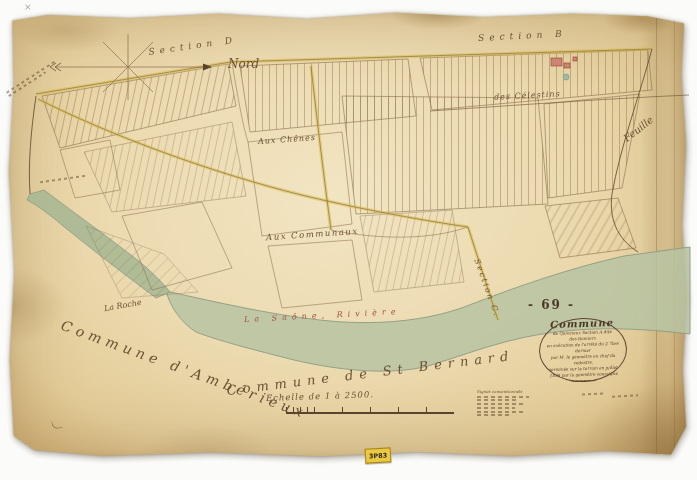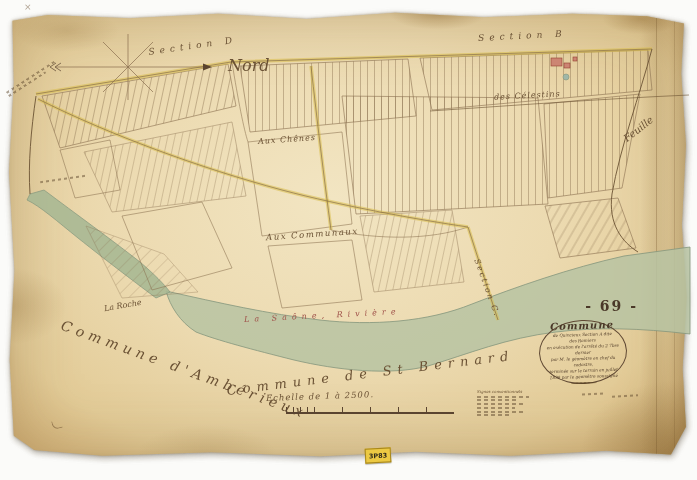--- a/index.html
+++ b/index.html
@@ -26,21 +26,21 @@
     position:absolute;right:0;top:0;bottom:0;width:48px;
     background:
       linear-gradient(90deg, rgba(110,80,40,0) 0 16px, rgba(110,80,40,.3) 16px 17px, rgba(110,80,40,0) 17px 34px, rgba(110,80,40,.22) 34px 35px, rgba(110,80,40,0) 35px),
       linear-gradient(90deg, rgba(120,88,40,0) 0, rgba(120,88,40,.12) 35%, rgba(120,88,40,.05) 60%, rgba(120,88,40,.22) 100%);
   }
   svg.map{position:absolute;left:0;top:0;width:697px;height:480px;}
   .lbl{position:absolute;font-style:italic;color:#6a5134;white-space:nowrap;line-height:1;}
   .script{font-family:"DejaVu Serif",serif;font-style:italic;}
   .squig{position:absolute;background:repeating-linear-gradient(90deg, rgba(95,72,45,.5) 0 3px, rgba(95,72,45,0) 3px 6px);height:2px;}
   .cartouche{position:absolute;left:528px;top:298px;width:110px;color:#4a3828;}
-  .cart-num{text-align:right;font-size:14px;letter-spacing:2px;font-weight:bold;}
+  .cart-num{text-align:left;font-size:12px;letter-spacing:2px;font-weight:bold;}
   .oval{margin:6px auto 0;width:88px;height:64px;border:1px solid #5f4833;border-radius:50%;transform:rotate(-2deg);
         display:flex;flex-direction:column;align-items:center;justify-content:center;padding:3px 4px;box-sizing:border-box;}
   .cart-title{font-size:10px;font-weight:bold;font-style:italic;letter-spacing:1px;margin-bottom:1px;}
   .cart-line{font-size:4.2px;font-style:italic;color:#55402c;line-height:1.45;text-align:center;}
   .stamp{width:24px;height:8px;border:1px solid rgba(90,65,35,.55);border-radius:50%;margin-top:2px;
          background:repeating-linear-gradient(90deg, rgba(95,72,45,.4) 0 2px, transparent 2px 4px) center/16px 2px no-repeat;}
   .scalebar{position:absolute;left:286px;top:407px;width:168px;height:5px;
             border-bottom:2px solid #5a4430;
             background:repeating-linear-gradient(90deg,#5a4430 0 1px, transparent 1px 28px);}
   .scalebar .fine{position:absolute;left:0;top:0;height:5px;width:28px;
@@ -144,21 +144,21 @@
   </g>
 
   <g stroke="#93402f" stroke-width="0.6">
     <rect x="551" y="58" width="11" height="8" fill="#cc8573"></rect>
     <rect x="564" y="63" width="6" height="5" fill="#cc8573"></rect>
     <rect x="573" y="57" width="4" height="4" fill="#cc8573"></rect>
     <circle cx="566" cy="77" r="3" fill="#9fb7a8" stroke="#84967c"></circle>
   </g>
 </svg>
 
-<div class="lbl script" style="left:228px;top:58px;font-size:16px;">Nord</div>
+<div class="lbl script" style="left:228px;top:58px;font-size:12px;">Nord</div>
 
 <div class="lbl script" style="left:148px;top:48px;font-size:9px;letter-spacing:5px;transform:rotate(-8deg);transform-origin:left top;">Section   D</div>
 
 <div class="lbl script" style="left:478px;top:34px;font-size:9px;letter-spacing:5px;transform:rotate(-3deg);transform-origin:left top;">Section   B</div>
 
 <div class="lbl script" style="left:480px;top:258px;font-size:8px;letter-spacing:2px;transform:rotate(70deg);transform-origin:left top;">Section C.</div>
 
 <div class="lbl script" style="left:622px;top:136px;font-size:10px;transform:rotate(-38deg);transform-origin:left top;">Feuille</div>
 
 <div class="lbl script" style="left:494px;top:92px;font-size:8px;letter-spacing:1px;transform:rotate(-3deg);">des Célestins</div>

